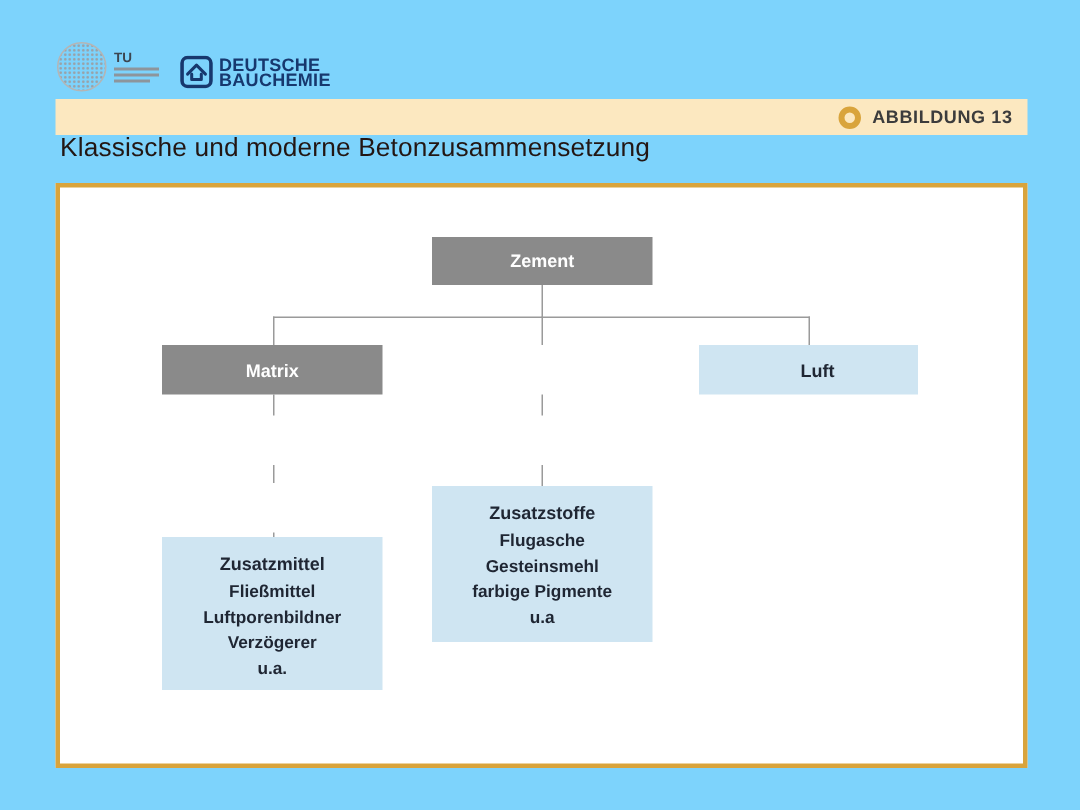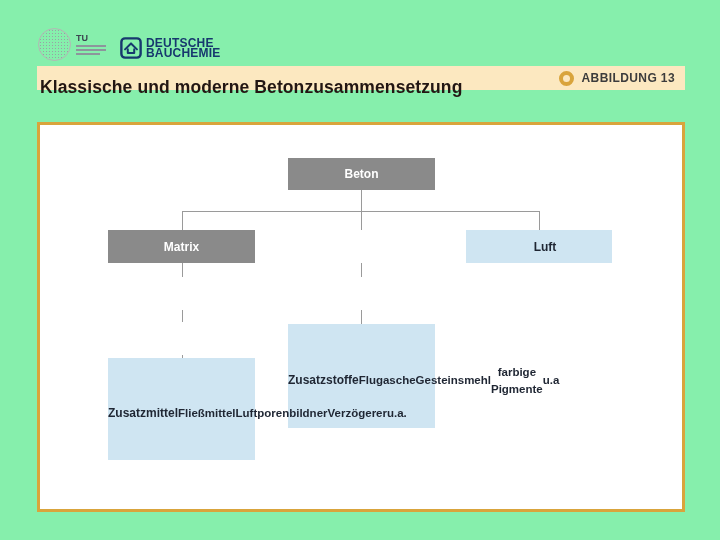--- a/index.html
+++ b/index.html
@@ -1,17 +1,17 @@
 <!DOCTYPE html>
 <html><head>
 <meta charset="utf-8">
 <style>
   html,body { margin:0; padding:0; background:#ffffff; }
   #slide {
-    position:relative; width:720px; height:540px; background:#86efac;
+    position:relative; width:720px; height:540px; background:#7dd3fc;
     font-family:"Liberation Sans", sans-serif; overflow:hidden;
   }
   * { box-sizing:border-box; }
 
   
   .tu-logo { position:absolute; left:38px; top:28px; display:flex; align-items:center; gap:5px; }
   .tu-seal {
     width:33px; height:33px; border-radius:50%;
     border:1px solid #b5b5b5;
     background-image: radial-gradient(#9aa0a6 0.7px, rgba(0,0,0,0) 1px);
@@ -36,40 +36,40 @@
     width:15px; height:15px; border:4px solid #d9a43c; border-radius:50%;
     margin-right:8px; background:rgba(0,0,0,0);
   }
   .banner-label {
     font-size:12px; font-weight:600; color:#3c3c3c; letter-spacing:0.4px;
     margin-right:10px;
   }
 
   
   .page-title {
-    position:absolute; left:40px; top:77px; font-size:17.5px; font-weight:bold;
+    position:absolute; left:40px; top:88px; font-size:17.5px; font-weight:normal;
     color:#231613; letter-spacing:0.1px;
   }
 
   
   .frame {
     position:absolute; left:37px; top:122px; width:648px; height:390px;
     border:3px solid #d9a43c; background:#ffffff;
   }
 
   
   .node {
     position:absolute; display:flex; align-items:center; justify-content:center;
     font-size:12px; font-weight:bold; text-align:center;
   }
   .node.gray { background:#8a8a8a; color:#ffffff; }
   .node.blue { background:#cfe5f2; color:#1f2633;padding-left:12px; }
   .node.bordered { background:#cfe5f2; border:3px solid #1e7dbf; color:#1f2633; }
   .node.multi {
-    flex-direction:row; justify-content:flex-start; padding-top:9px;
+    flex-direction:column; justify-content:flex-start; padding-top:9px;
     background:#cfe5f2; color:#1f2633;
   }
   .node .box-title { font-size:12px; font-weight:bold; line-height:18px; margin-bottom:2px; }
   .node .box-item { font-size:11.5px; font-weight:bold; line-height:17px; }
 
   .line { position:absolute; background:#9a9a9a; }
 </style>
 </head>
 <body>
 
@@ -110,21 +110,21 @@
   <div class="line" style="left:182px; top:211px; width:358px; height:1px;"></div>
   <div class="line" style="left:182px; top:211px; width:1px;  height:19px;"></div>
   <div class="line" style="left:361px; top:211px; width:1px;  height:19px;"></div>
   <div class="line" style="left:539px; top:211px; width:1px;  height:19px;"></div>
   <div class="line" style="left:182px; top:263px; width:1px;  height:14px;"></div>
   <div class="line" style="left:361px; top:263px; width:1px;  height:14px;"></div>
   <div class="line" style="left:182px; top:310px; width:1px;  height:12px;"></div>
   <div class="line" style="left:361px; top:310px; width:1px;  height:14px;"></div>
   <div class="line" style="left:182px; top:355px; width:1px;  height:15px;"></div>
 
-  <div class="node gray" style="left:288px; top:158px; width:147px; height:32px;">Beton</div>
+  <div class="node gray" style="left:288px; top:158px; width:147px; height:32px;">Zement</div>
 
   <div class="node gray" style="left:108px; top:230px; width:147px; height:33px;">Matrix</div>
   <div class="node blue" style="left:466px; top:230px; width:146px; height:33px;">Luft</div>
 
 
 
   <div class="node multi" style="left:288px; top:324px; width:147px; height:104px;">
     <span class="box-title">Zusatzstoffe</span>
     <span class="box-item">Flugasche</span>
     <span class="box-item">Gesteinsmehl</span>

